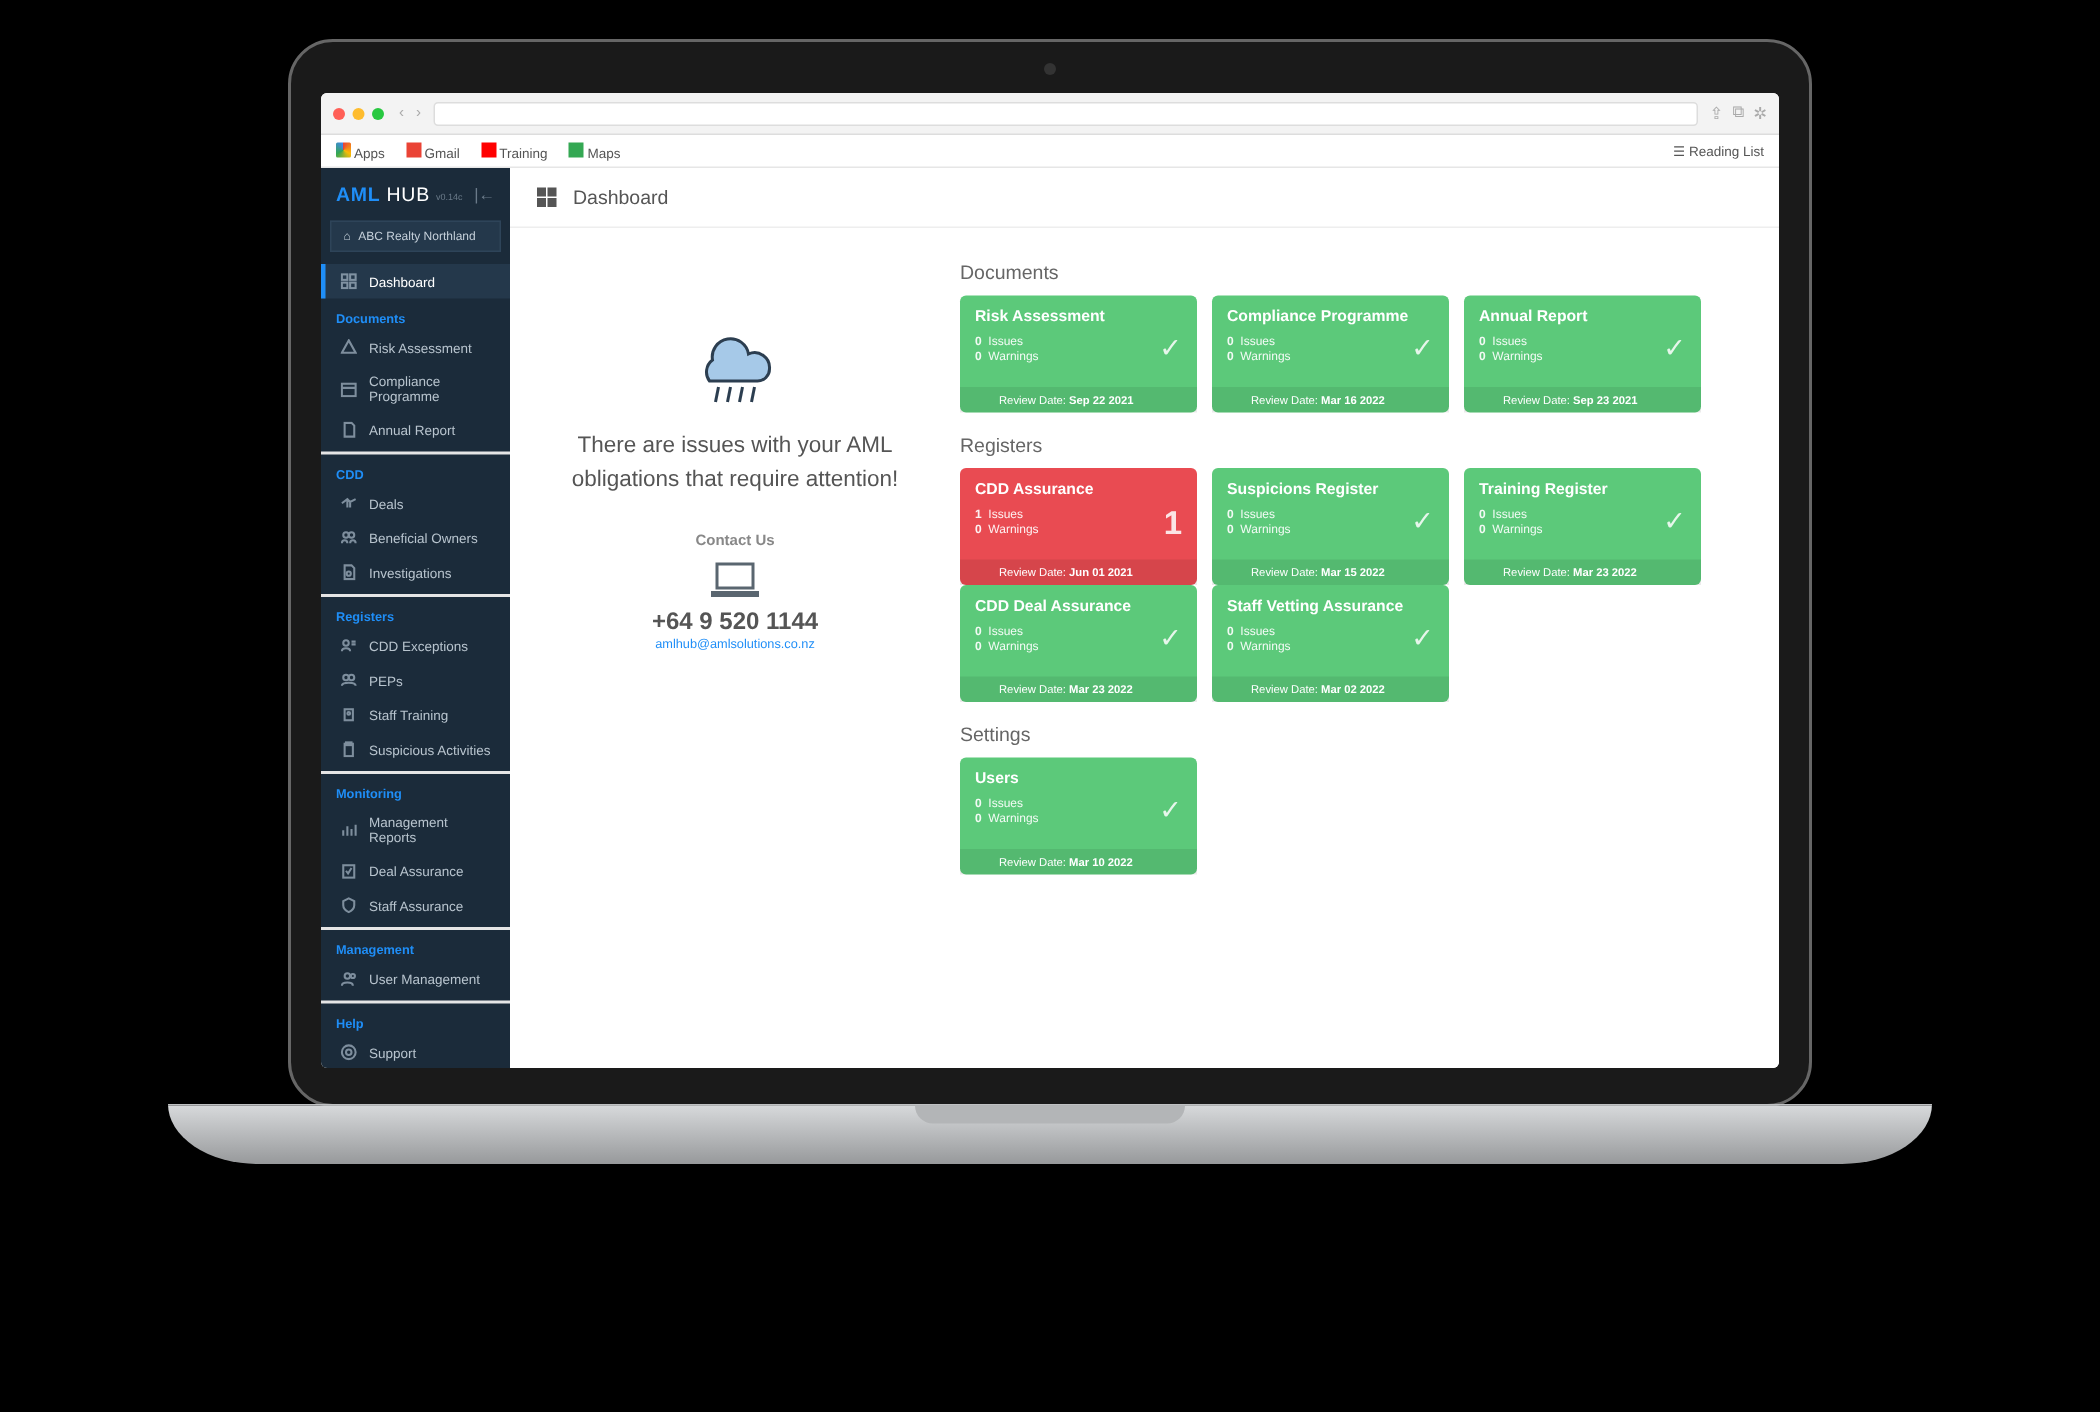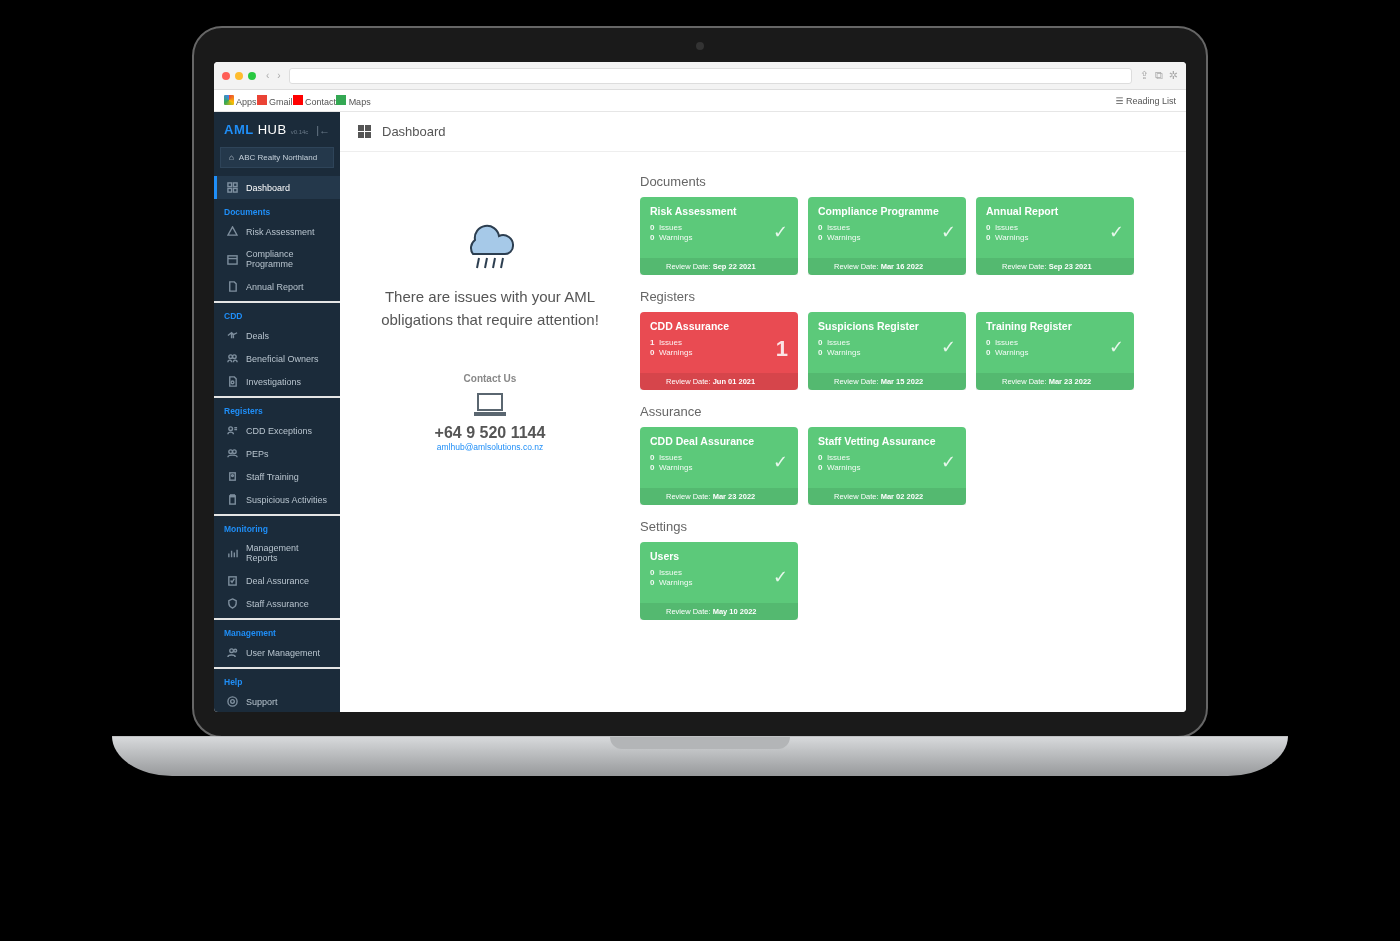--- a/index.html
+++ b/index.html
@@ -52,21 +52,21 @@
 .screen { width: 100%; height: 100%; background: #fff; border-radius: 4px; overflow: hidden; display: flex; flex-direction: column; }
 
 
 .chrome-top { height: 28px; background: #f3f3f3; border-bottom: 1px solid #ddd; display:flex; align-items:center; padding: 0 8px; font-size:10px; color:#777;}
 .traffic { display:flex; gap:5px; margin-right:10px;}
 .dot { width:8px;height:8px;border-radius:50%; }
 .dot.r{background:#ff5f57;} .dot.y{background:#febc2e;} .dot.g{background:#28c840;}
 .chrome-nav { display:flex; gap:8px; margin-right:8px; color:#aaa;}
 .addr { flex:1; height:16px; background:#fff; border:1px solid #ddd; border-radius:3px; }
 .chrome-right { display:flex; gap:6px; margin-left:8px; color:#aaa; font-size:11px;}
-.bookmarks { height:22px; background:#fff; border-bottom:1px solid #e6e6e6; display:flex; align-items:center; padding:0 10px; font-size:9px; color:#555; gap:0;text-align:right;}
+.bookmarks { height:22px; background:#fff; border-bottom:1px solid #e6e6e6; display:flex; align-items:center; padding:0 10px; font-size:9px; color:#555; gap:14px;text-align:right;}
 .bookmarks .spacer{flex:1;}
 .bk-ico{width:10px;height:10px;display:inline-block;}
 
 
 .app { flex:1; display:flex; overflow:hidden; }
 .sidebar { width: 126px; background:#1b2b3a; color:#b8c4ce; font-size:9px; display:flex; flex-direction:column; overflow-y:auto;}
 .logo-row { padding:10px 10px 6px; display:flex; align-items:center; gap:4px;}
 .logo-aml { color:#1f8ef7; font-weight:900; font-size:13px; letter-spacing:0.5px;}
 .logo-hub { color:#fff; font-weight:400; font-size:13px; letter-spacing:0.5px;}
 .logo-sub { color:#6a7a89; font-size:6px; align-self:flex-end; margin-bottom:2px;}
@@ -80,21 +80,21 @@
 .nico svg{width:100%;height:100%;stroke:#9fb0bf;fill:none;stroke-width:1.5;}
 
 
 .main { flex:1; background:#fff; display:flex; flex-direction:column; overflow:hidden;}
 .page-header { height:40px; display:flex; align-items:center; padding:0 18px; gap:10px; font-size:13px; color:#555; border-bottom:1px solid #eee;}
 .ph-icon { width:14px;height:14px; display:flex; flex-wrap:wrap; gap:1px;}
 .ph-icon span{width:6px;height:6px;background:#555;}
 .content { flex:1; display:flex; overflow:auto; }
 .status-panel { width:300px; padding:60px 25px 20px; display:flex; flex-direction:column; align-items:center; text-align:center;}
 .rain-cloud{width:70px;height:60px;margin-bottom:14px;}
-.status-msg { font-size:15px; color:#555; line-height:1.5; margin-bottom:42px;}
+.status-msg { font-size:15px; color:#555; line-height:1.5; margin-bottom:24px;}
 .contact-h { font-size:10px; color:#888; font-weight:600; margin-bottom:6px;}
 .laptop-icon-small{width:36px;height:30px;margin-bottom:4px;}
 .phone { font-size:16px; color:#555; font-weight:600;}
 .email { font-size:8.5px; color:#1f8ef7;}
 
 .dash-panel { flex:1; padding:8px 30px 20px 0;}
 .section-title { font-size:13px; color:#666; margin:14px 0 8px; }
 .card-row { display:flex; gap:10px; }
 .card {
   width:158px; height:78px; border-radius:4px; padding:8px 10px;
@@ -131,21 +131,21 @@
       <div class="addr"></div>
       <div class="chrome-right">
         <span>⇪</span>
         <span>⧉</span>
         <span>✲</span>
       </div>
     </div>
     <div class="bookmarks">
       <span><span class="bk-ico" style="background:conic-gradient(#ea4335,#fbbc05,#34a853,#4285f4);border-radius:1px;"></span> <span>Apps</span></span>
       <span><span class="bk-ico" style="background:#ea4335;"></span> <span>Gmail</span></span>
-      <span><span class="bk-ico" style="background:#ff0000;"></span> <span>Contact</span></span>
+      <span><span class="bk-ico" style="background:#ff0000;"></span> <span>Training</span></span>
       <span><span class="bk-ico" style="background:#34a853;"></span> <span>Maps</span></span>
       <span class="spacer"></span>
       <span>☰ <span>Reading List</span></span>
     </div>
 
     <div class="app">
 
       <div class="sidebar">
         <div class="logo-row">
           <span class="logo-aml">AML</span>
@@ -357,21 +357,20 @@
                     <div class="card-footer">Review Date: <b>Mar 15 2022</b></div>
                   </div>
                   <div class="card green">
                     <div class="card-title">Training Register</div>
                     <div class="card-metric"><b>0</b>&nbsp;&nbsp;Issues</div>
                     <div class="card-metric"><b>0</b>&nbsp;&nbsp;Warnings</div>
                     <div class="card-icon">✓</div>
                     <div class="card-footer">Review Date: <b>Mar 23 2022</b></div>
                   </div>
                 </div>
-                <div class="section-title">Assurance</div>
                 <div class="card-row">
                   <div class="card green">
                     <div class="card-title">CDD Deal Assurance</div>
                     <div class="card-metric"><b>0</b>&nbsp;&nbsp;Issues</div>
                     <div class="card-metric"><b>0</b>&nbsp;&nbsp;Warnings</div>
                     <div class="card-icon">✓</div>
                     <div class="card-footer">Review Date: <b>Mar 23 2022</b></div>
                   </div>
                   <div class="card green">
                     <div class="card-title">Staff Vetting Assurance</div>
@@ -381,21 +380,21 @@
                     <div class="card-footer">Review Date: <b>Mar 02 2022</b></div>
                   </div>
                 </div>
                 <div class="section-title">Settings</div>
                 <div class="card-row">
                   <div class="card green">
                     <div class="card-title">Users</div>
                     <div class="card-metric"><b>0</b>&nbsp;&nbsp;Issues</div>
                     <div class="card-metric"><b>0</b>&nbsp;&nbsp;Warnings</div>
                     <div class="card-icon">✓</div>
-                    <div class="card-footer">Review Date: <b>May 10 2022</b></div>
+                    <div class="card-footer">Review Date: <b>Mar 10 2022</b></div>
                   </div>
                 </div>
               </div>
           </div>
         </div>
       </div>
 
     </div>
   </div>
 </div>

